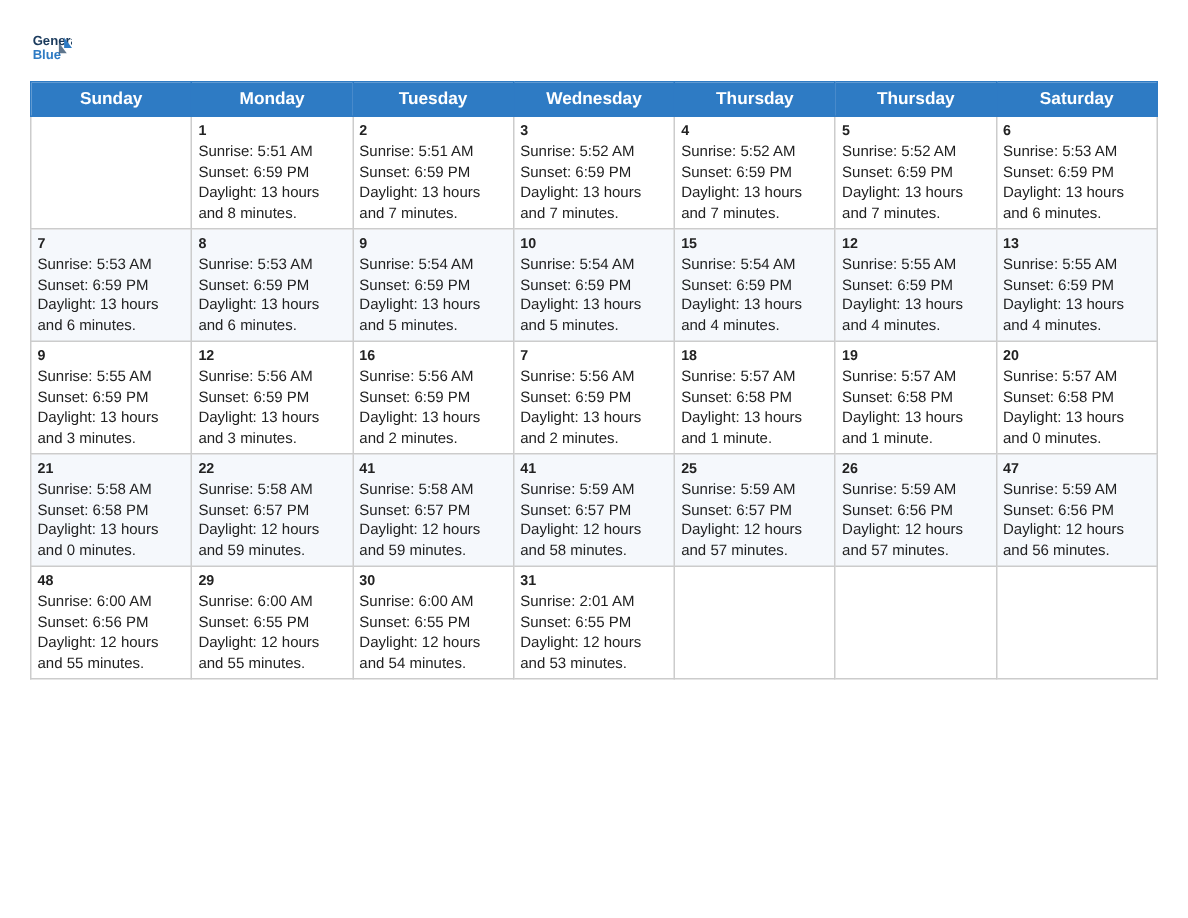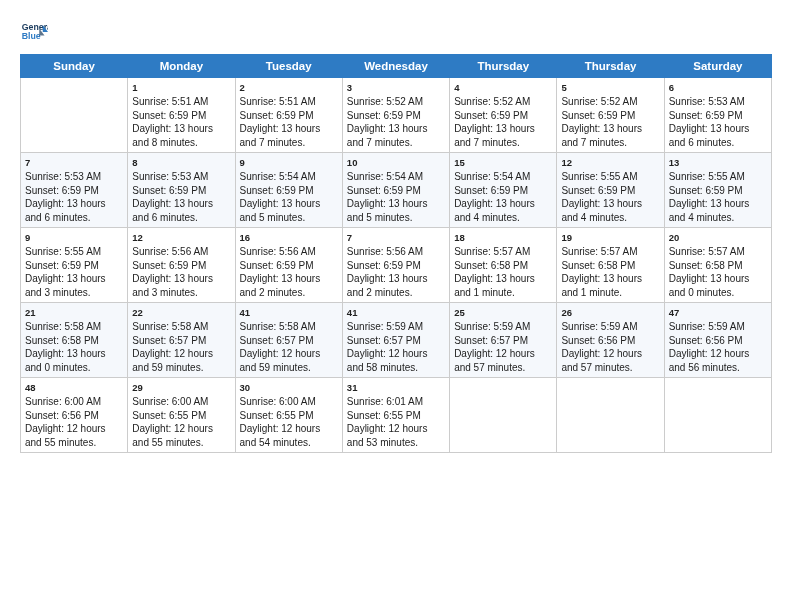--- a/index.html
+++ b/index.html
@@ -342,21 +342,21 @@
           </td>
           <td>
             <span class="day-num">30</span>
             <div class="day-info" style="white-space: pre-line;">Sunrise: 6:00 AM
 Sunset: 6:55 PM
 Daylight: 12 hours
 and 54 minutes.</div>
           </td>
           <td>
             <span class="day-num">31</span>
-            <div class="day-info" style="white-space: pre-line;">Sunrise: 6:01 AM
+            <div class="day-info" style="white-space: pre-line;">Sunrise: 2:01 AM
 Sunset: 6:55 PM
 Daylight: 12 hours
 and 53 minutes.</div>
           </td>
           <td class="empty"></td>
           <td class="empty"></td>
           <td class="empty"></td>
         </tr>
       </tbody>
   </table>

